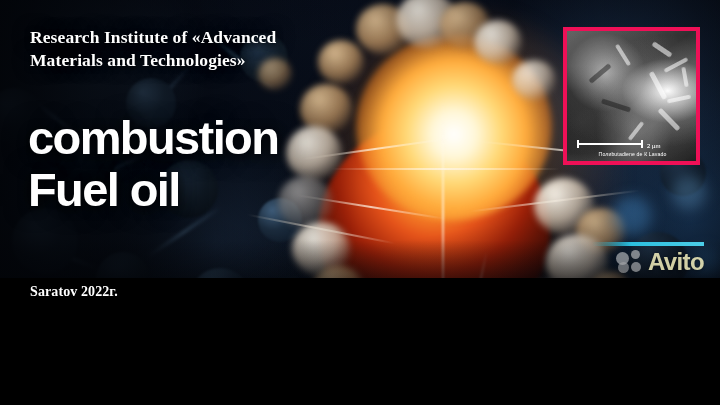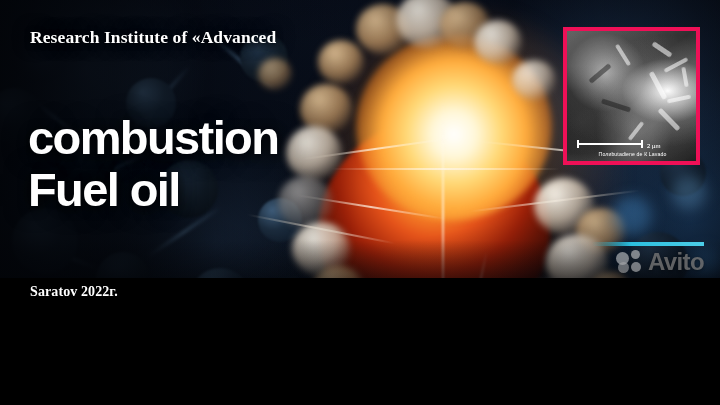--- a/index.html
+++ b/index.html
@@ -146,21 +146,21 @@
   }
 
   
   .avito{
     position:absolute;right:16px;bottom:34px;
     display:flex;align-items:center;gap:6px;opacity:.82;
   }
   .avito-dots{position:relative;width:26px;height:24px;}
   .avito-dots i{position:absolute;border-radius:50%;display:block;}
   .avito-word{
-    color:#737373;font-size:24px;font-weight:700;letter-spacing:-.6px;
+    color:#fef9c3;font-size:24px;font-weight:700;letter-spacing:-.6px;
     font-family:"Liberation Sans",sans-serif;line-height:1;
     text-shadow:0 1px 3px rgba(0,0,0,.45);
   }
   .avito-bar{
     position:absolute;right:16px;bottom:62px;width:112px;height:4px;
     background:linear-gradient(90deg,rgba(40,200,235,0),#2ec8e8 35%,#4fd6f2 100%);
     filter:blur(.4px);opacity:.95;
   }
 </style>
 </head>
@@ -245,20 +245,21 @@
       <div class="bok" style="left:548px;top:340px;width:40px;height:40px;background:rgba(120,180,235,.26);"></div>
       <div class="bok" style="left:660px;top:340px;width:46px;height:46px;background:rgba(140,195,240,.30);"></div>
       <div class="bok" style="left:24px;top:40px;width:30px;height:30px;background:rgba(90,140,200,.20);"></div>
     </div>
 
     <div class="vig"></div>
   </div>
 
   <div class="org">
     <div>Research Institute of «Advanced</div>
+    <div>Materials and Technologies»</div>
   </div>
 
   <div class="title">
     <div>combustion</div>
     <div>Fuel oil</div>
   </div>
 
   <div class="sem">
     <div class="sem-img">
       <div class="flake" style="left:84px;top:16px;width:22px;height:5px;transform:rotate(34deg);"></div>

